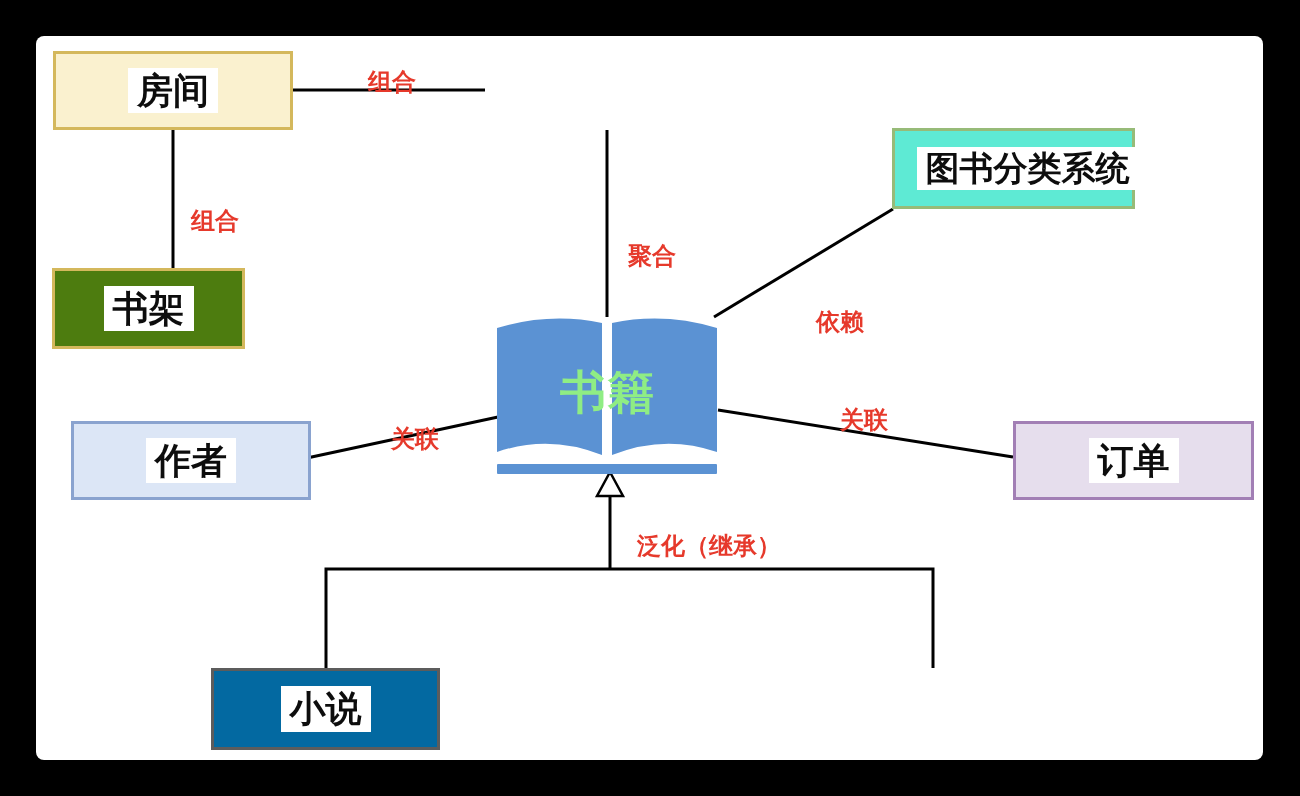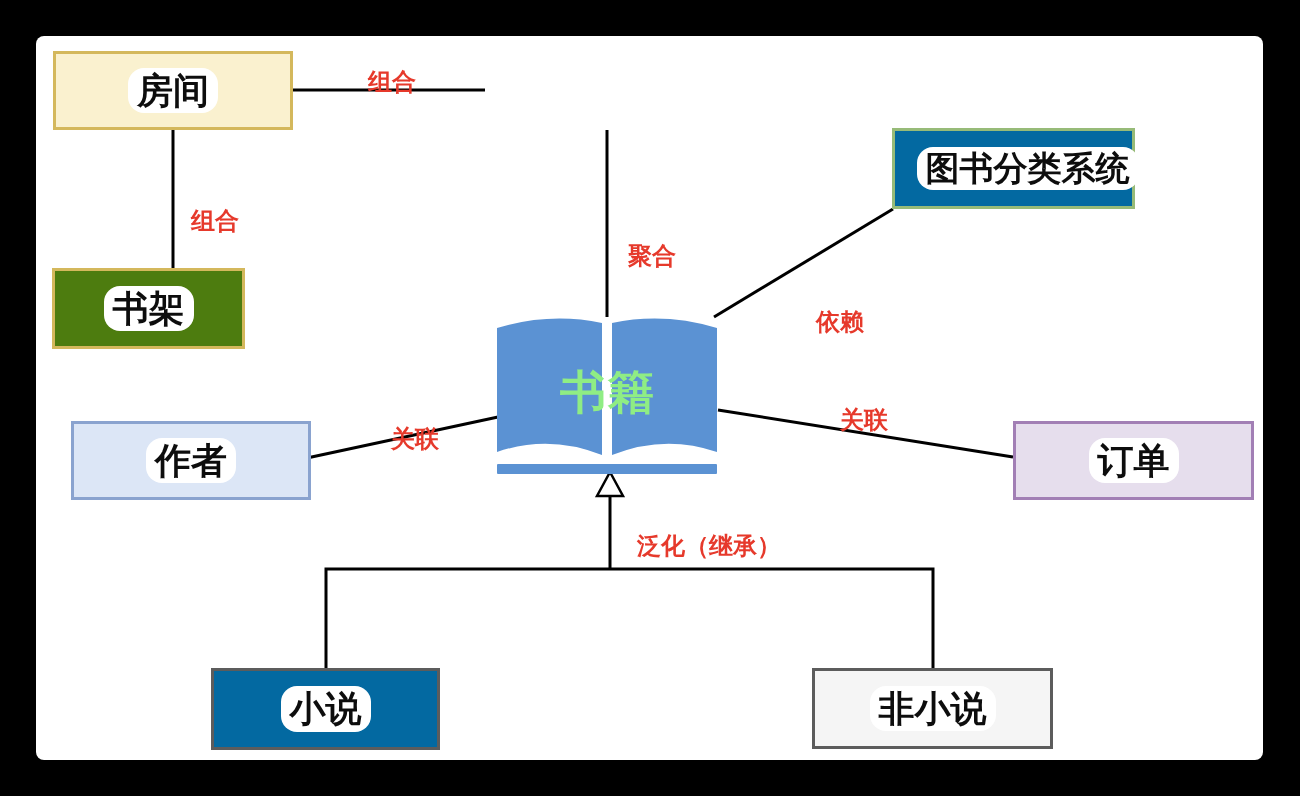--- a/index.html
+++ b/index.html
@@ -12,25 +12,25 @@
     background:#ffffff;border-radius:8px;
   }
   .wires{position:absolute;left:0;top:0;width:1227px;height:724px;}
   
   .node{
     position:absolute;display:flex;align-items:center;justify-content:center;
     border:3px solid;box-sizing:border-box;
   }
   .node span{
     background:#ffffff;padding:2px 9px;font-weight:bold;font-size:36px;
-    color:#0d0d0d;line-height:1.15;white-space:nowrap;border-radius:16px;
+    color:#0d0d0d;line-height:1.15;white-space:nowrap;
   }
   .n-room       {left:17px;  top:15px;  width:240px;height:79px;background:#FAF1CF;border-color:#D4B85C;}
   .n-library    {left:449px; top:14px;  width:242px;height:80px;background:#F2CFCE;border-color:#B2605B;}
-  .n-class      {left:856px; top:92px;  width:243px;height:81px;background:#0369a1;border-color:#97BB78;padding-left:28px;}
+  .n-class      {left:856px; top:92px;  width:243px;height:81px;background:#5eead4;border-color:#97BB78;padding-left:28px;}
   .n-class span {font-size:34px;}
   .n-shelf      {left:16px;  top:232px; width:193px;height:81px;background:#4d7c0f;border-color:#D4B85C;}
   .n-author     {left:35px;  top:385px; width:240px;height:79px;background:#DCE6F6;border-color:#8AA3CF;}
   .n-order      {left:977px; top:385px; width:241px;height:79px;background:#E6DEED;border-color:#A27FB5;}
   .n-novel      {left:175px; top:632px; width:229px;height:82px;background:#0369a1;border-color:#5C5C5C;}
   .n-nonfiction {left:776px; top:632px; width:241px;height:81px;background:#F5F5F5;border-color:#5C5C5C;}
   
   .rel{
     position:absolute;transform:translate(-50%,-50%);color:#E6392B;
     font-weight:bold;font-size:24px;white-space:nowrap;margin-top:16px;
@@ -84,23 +84,20 @@
   </div>
   <div class="node n-author">
     <span>作者</span>
   </div>
   <div class="node n-order">
     <span>订单</span>
   </div>
   <div class="node n-novel">
     <span>小说</span>
   </div>
-  <div class="node n-nonfiction">
-    <span>非小说</span>
-  </div>
 
   <div class="book-title">书籍</div>
 
   <div class="rel r1">组合</div>
   <div class="rel r2">组合</div>
   <div class="rel r3">聚合</div>
   <div class="rel r4">依赖</div>
   <div class="rel r5">关联</div>
   <div class="rel r6">关联</div>
   <div class="rel r7">泛化（继承）</div>

